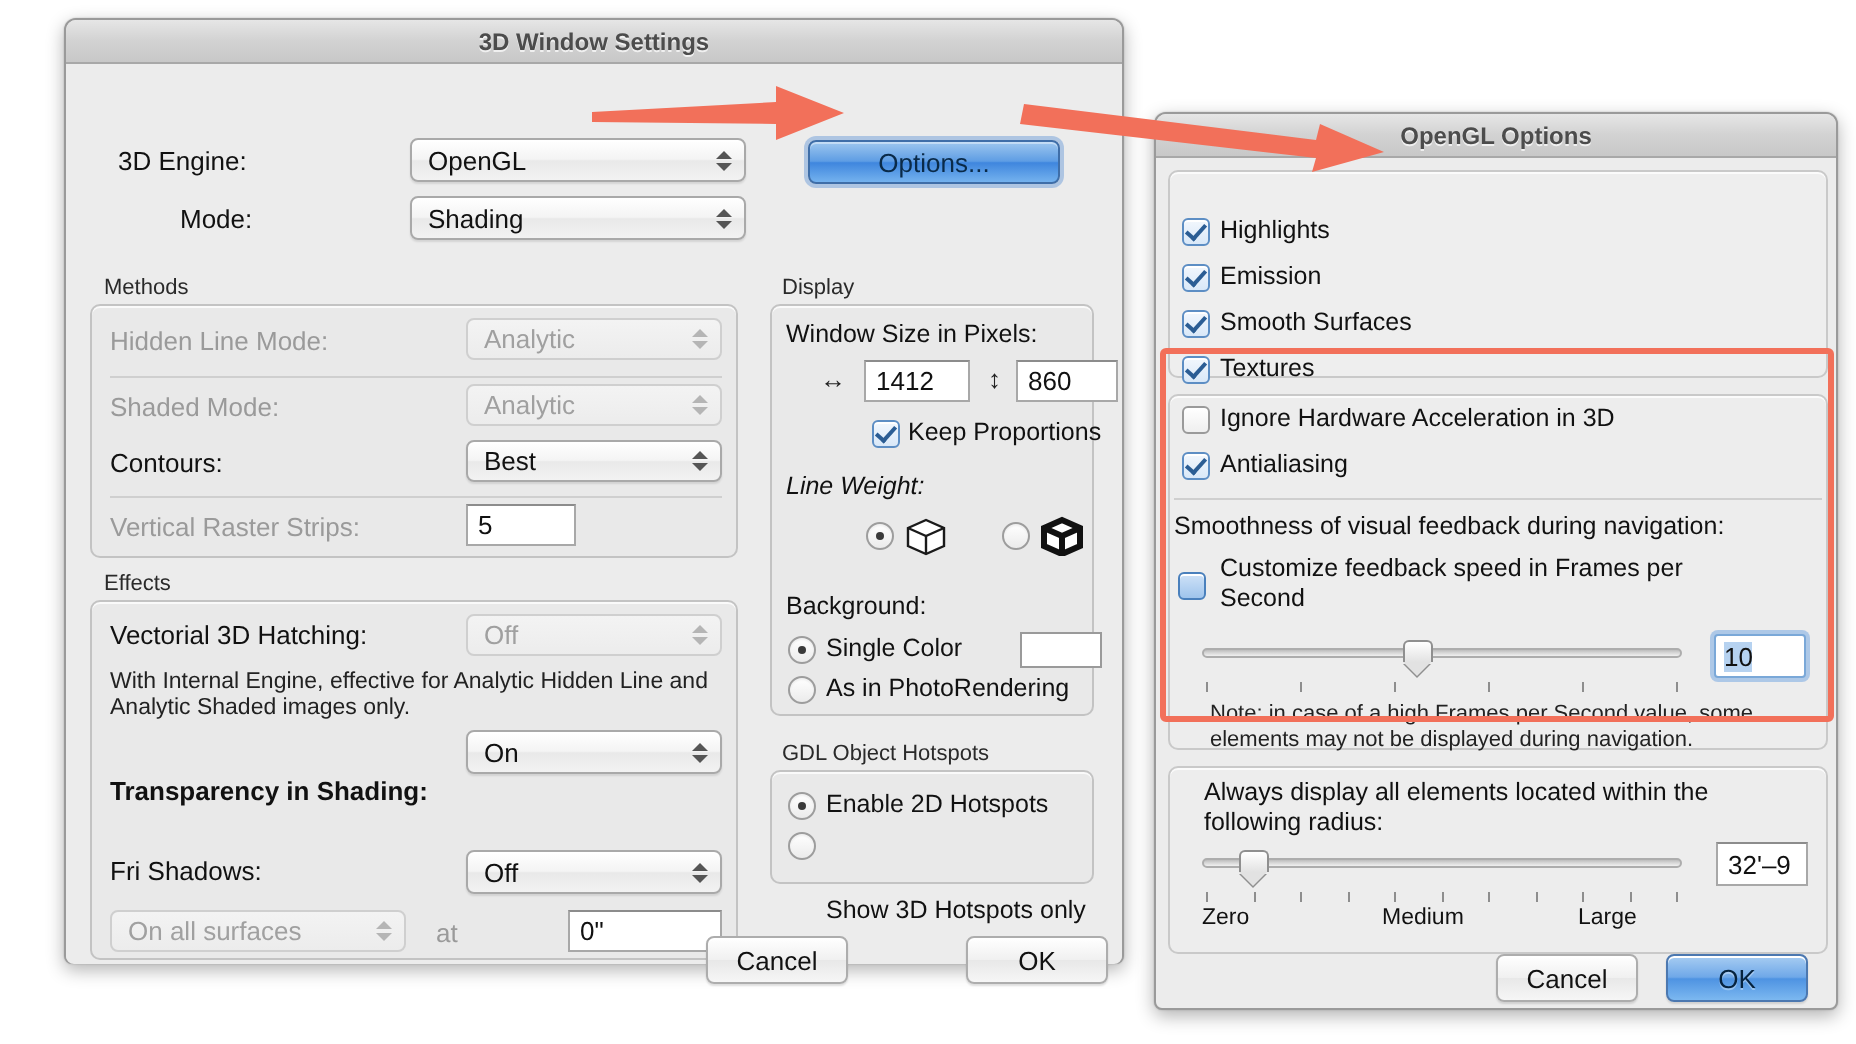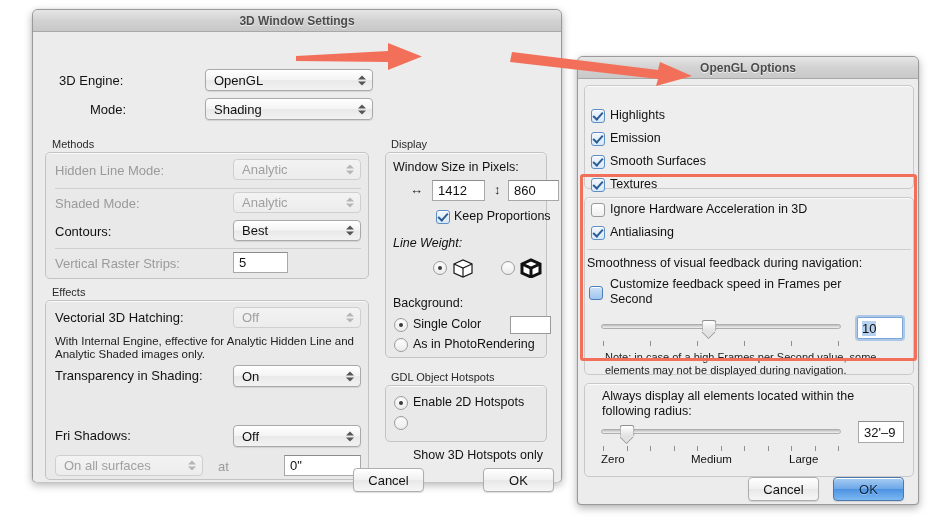--- a/index.html
+++ b/index.html
@@ -205,20 +205,23 @@
 
     <span class="lbl" style="left:26px; top:41px;">3D Engine:</span>
     <div class="popup" style="left:172px; top:37px; width:168px; height:22px;">
       <span>OpenGL</span>
       <span class="arrows">
           <i class="up"></i>
           <i class="dn"></i>
         </span>
     </div>
 
+    <div class="btn focusbtn" style="left:371px; top:38px; width:126px; height:22px;">
+      <span>Options...</span>
+    </div>
 
     <span class="lbl" style="left:57px; top:70px;">Mode:</span>
     <div class="popup" style="left:172px; top:66px; width:168px; height:22px;">
       <span>Shading</span>
       <span class="arrows">
           <i class="up"></i>
           <i class="dn"></i>
         </span>
     </div>
 
@@ -268,21 +271,21 @@
     <div class="popup disabled" style="left:200px; top:275px; width:128px; height:21px;">
       <span>Off</span>
       <span class="arrows">
           <i class="up"></i>
           <i class="dn"></i>
         </span>
     </div>
 
     <div class="small" style="position:absolute; left:22px; top:303px; width:300px;">With Internal Engine, effective for Analytic Hidden Line and Analytic Shaded images only.</div>
 
-    <span class="lbl" style="left:22px; top:336px;">Transparency in Shading:</span>
+    <span class="lbl" style="left:22px; top:356px;font-weight:bold;">Transparency in Shading:</span>
     <div class="popup" style="left:200px; top:333px; width:128px; height:22px;">
       <span>On</span>
       <span class="arrows">
           <i class="up"></i>
           <i class="dn"></i>
         </span>
     </div>
 
 
     <span class="lbl" style="left:22px; top:396px;">Fri Shadows:</span>

